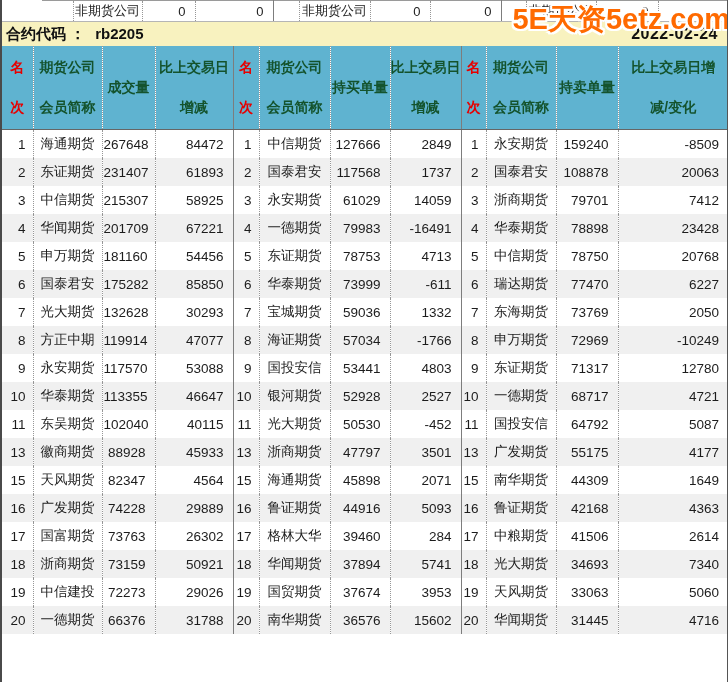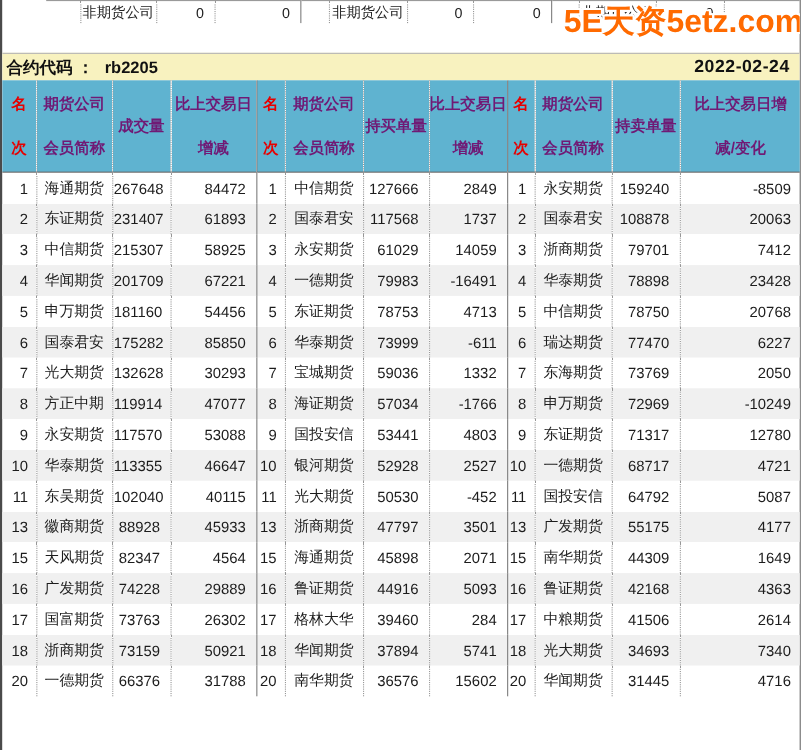--- a/index.html
+++ b/index.html
@@ -22,37 +22,37 @@
   td.g-start, th.g-start{border-left:1px solid #7d7d7d;}
 
   .c-rank{text-align:right; padding-right:7px;}
   .c-name{text-align:center; padding:0;}
   .c-val,.c-chg{text-align:right; padding-right:9px;}
 
   
   .contract-bar{
     height:25px; background:#f8f2bf; border-top:1px solid #b5b5b5;
     display:flex; align-items:center; justify-content:space-between;
-    padding:0 9px 0 4px; box-sizing:border-box;margin-top:27px;
+    padding:0 9px 0 4px; box-sizing:border-box;
   }
   .contract{font-size:15px; font-weight:bold; color:#111;}
   .contract .code{margin-left:10px;}
   .bar-date{font-size:16px; font-weight:bold; color:#111; letter-spacing:0.5px;}
 
   
   .logo{
     position:absolute; top:0px; right:-3px; z-index:9;
     font-size:29px; font-weight:bold; color:#ff6a00; white-space:nowrap;
     text-shadow:-2px -2px 0 #fff, 2px -2px 0 #fff, -2px 2px 0 #fff, 2px 2px 0 #fff,
                 -2px 0 0 #fff, 2px 0 0 #fff, 0 -2px 0 #fff, 0 2px 0 #fff;
   }
 
   
   thead th{
-    background:#5fb3d0; color:#701a75; font-size:14px; font-weight:bold;
+    background:#5fb3d0; color:#14532d; font-size:14px; font-weight:bold;
     height:83px; padding:0; vertical-align:middle; text-align:center;
     border-left:1px solid #5d5d5d; border-bottom:1px solid #666;
     overflow:hidden;
   }
   thead th:first-child{border-left:none;}
   thead th.rank-col{color:#e60000;}
   .th2{display:flex; flex-direction:column; justify-content:space-between; height:58px;}
 
   
   tbody td{height:26px; font-size:13.5px; color:#1c1c1c; overflow:hidden; white-space:nowrap;}
@@ -400,20 +400,34 @@
           <td class="c-rank g-start">18</td>
           <td class="c-name sep">华闻期货</td>
           <td class="c-val sep">37894</td>
           <td class="c-chg sep">5741</td>
           <td class="c-rank g-start">18</td>
           <td class="c-name sep">光大期货</td>
           <td class="c-val sep">34693</td>
           <td class="c-chg sep">7340</td>
         </tr>
         <tr>
+          <td class="c-rank">19</td>
+          <td class="c-name sep">中信建投</td>
+          <td class="c-val sep">72273</td>
+          <td class="c-chg sep">29026</td>
+          <td class="c-rank g-start">19</td>
+          <td class="c-name sep">国贸期货</td>
+          <td class="c-val sep">37674</td>
+          <td class="c-chg sep">3953</td>
+          <td class="c-rank g-start">19</td>
+          <td class="c-name sep">天风期货</td>
+          <td class="c-val sep">33063</td>
+          <td class="c-chg sep">5060</td>
+        </tr>
+        <tr>
           <td class="c-rank">20</td>
           <td class="c-name sep">一德期货</td>
           <td class="c-val sep">66376</td>
           <td class="c-chg sep">31788</td>
           <td class="c-rank g-start">20</td>
           <td class="c-name sep">南华期货</td>
           <td class="c-val sep">36576</td>
           <td class="c-chg sep">15602</td>
           <td class="c-rank g-start">20</td>
           <td class="c-name sep">华闻期货</td>

